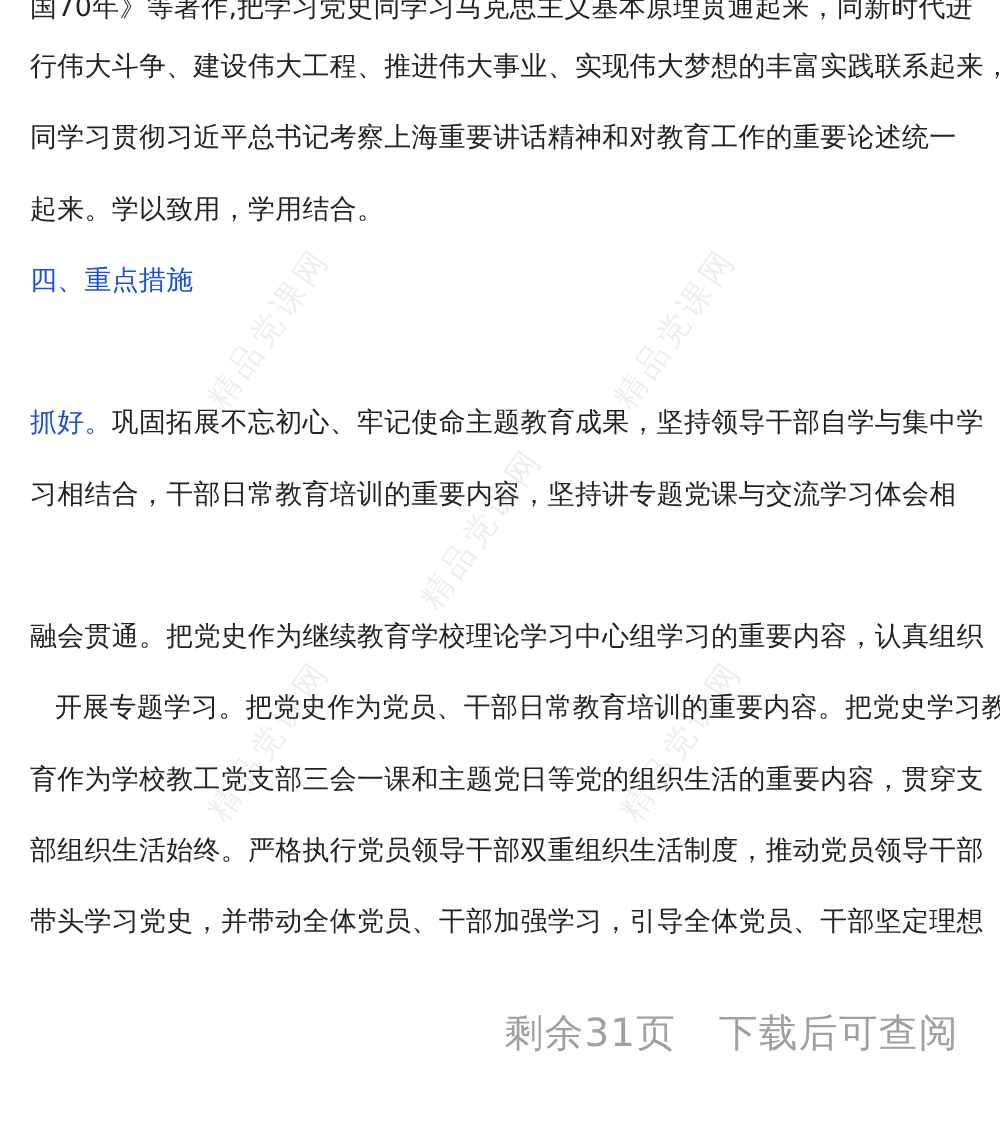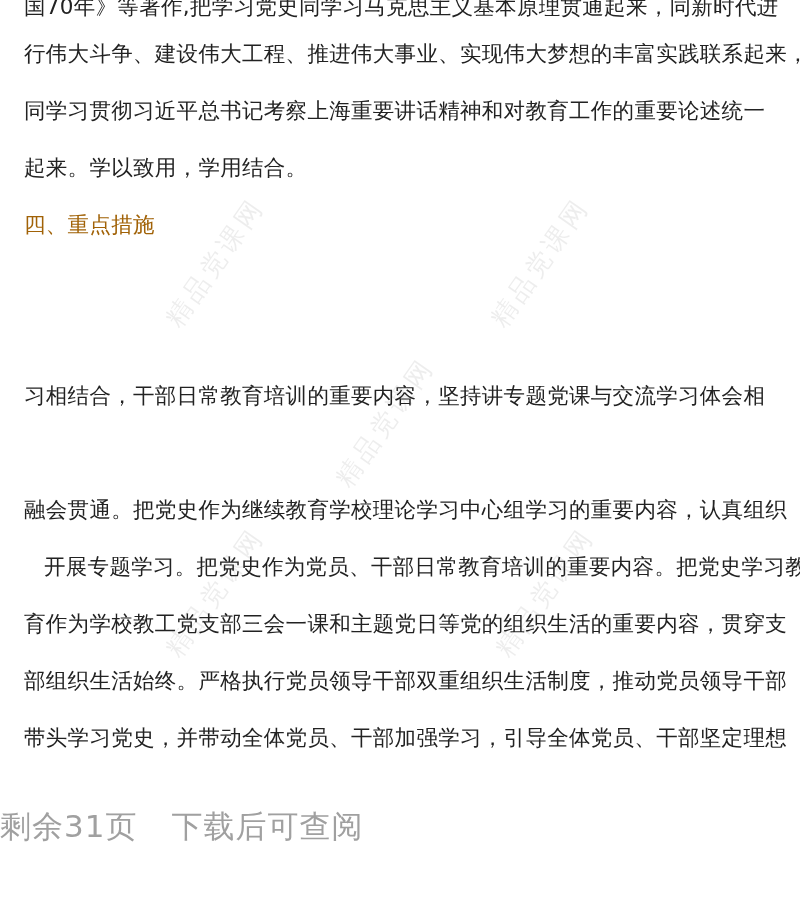--- a/index.html
+++ b/index.html
@@ -25,38 +25,38 @@
       position: absolute;
       left: 24px;
       width: 760px;
       font-size: 21.5px;
       line-height: 28px;
       color: #222222;
       white-space: nowrap;
       letter-spacing: 0.3px;
     }
     .blue {
-      color: #a16207;
+      color: #1d4ed8;
     }
     .watermark {
       position: absolute;
       font-size: 26px;
       color: rgba(0, 0, 0, 0.07);
       transform: rotate(-55deg);
       transform-origin: center center;
       white-space: nowrap;
       letter-spacing: 4px;
       pointer-events: none;
     }
     .remaining {
       position: absolute;
       left: 0;
       width: 767px;
       top: 806px;
-      text-align: left;
+      text-align: right;
       font-size: 31px;
       color: #a0a0a0;
       letter-spacing: 1px;
     }
     .remaining span { display: inline-block; }
     .remaining .gap { width: 34px; }
   </style>
 </head>
 <body>
 
@@ -66,20 +66,23 @@
   <div class="watermark" style="left:465px; top:245px;">精品党课网</div>
   <div class="watermark" style="left:310px; top:405px;">精品党课网</div>
   <div class="watermark" style="left:140px; top:575px;">精品党课网</div>
   <div class="watermark" style="left:470px; top:575px;">精品党课网</div>
 
   <div class="line" style="top:-7px;">国70年》等著作,把学习党史同学习马克思主义基本原理贯通起来，同新时代进</div>
   <div class="line" style="top:40px;">行伟大斗争、建设伟大工程、推进伟大事业、实现伟大梦想的丰富实践联系起来，</div>
   <div class="line" style="top:97px;">同学习贯彻习近平总书记考察上海重要讲话精神和对教育工作的重要论述统一</div>
   <div class="line" style="top:154px;">起来。学以致用，学用结合。</div>
   <div class="line blue" style="top:211px;">四、重点措施</div>
+  <div class="line" style="top:325px;">
+    <span class="blue">抓好。</span><span>巩固拓展不忘初心、牢记使命主题教育成果，坚持领导干部自学与集中学</span>
+  </div>
   <div class="line" style="top:382px;">习相结合，干部日常教育培训的重要内容，坚持讲专题党课与交流学习体会相</div>
   <div class="line" style="top:496px;">融会贯通。把党史作为继续教育学校理论学习中心组学习的重要内容，认真组织</div>
   <div class="line" style="top:553px;margin-left:20px;">开展专题学习。把党史作为党员、干部日常教育培训的重要内容。把党史学习教</div>
   <div class="line" style="top:667px;">部组织生活始终。严格执行党员领导干部双重组织生活制度，推动党员领导干部</div>
   <div class="line" style="top:610px;">育作为学校教工党支部三会一课和主题党日等党的组织生活的重要内容，贯穿支</div>
   <div class="line" style="top:724px;">带头学习党史，并带动全体党员、干部加强学习，引导全体党员、干部坚定理想</div>
 
   <div class="remaining">
     <span>剩余31页</span><span class="gap"></span><span>下载后可查阅</span>
   </div>

